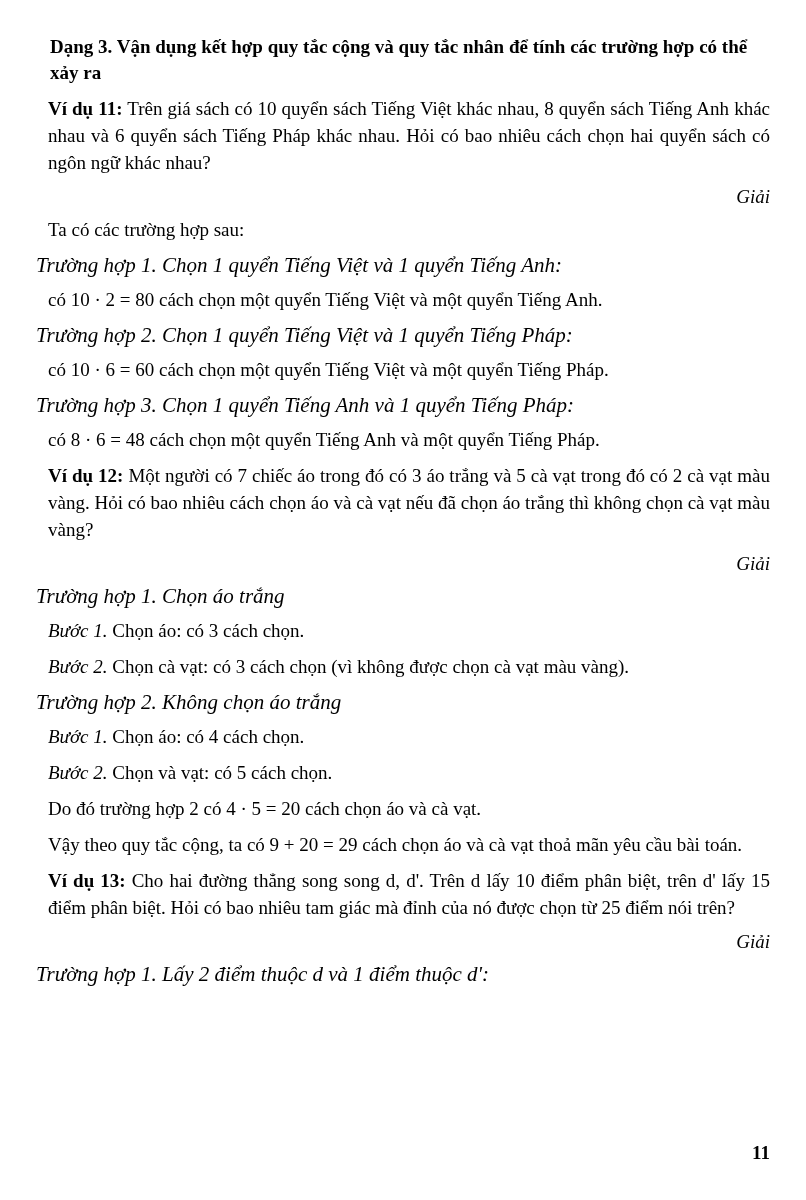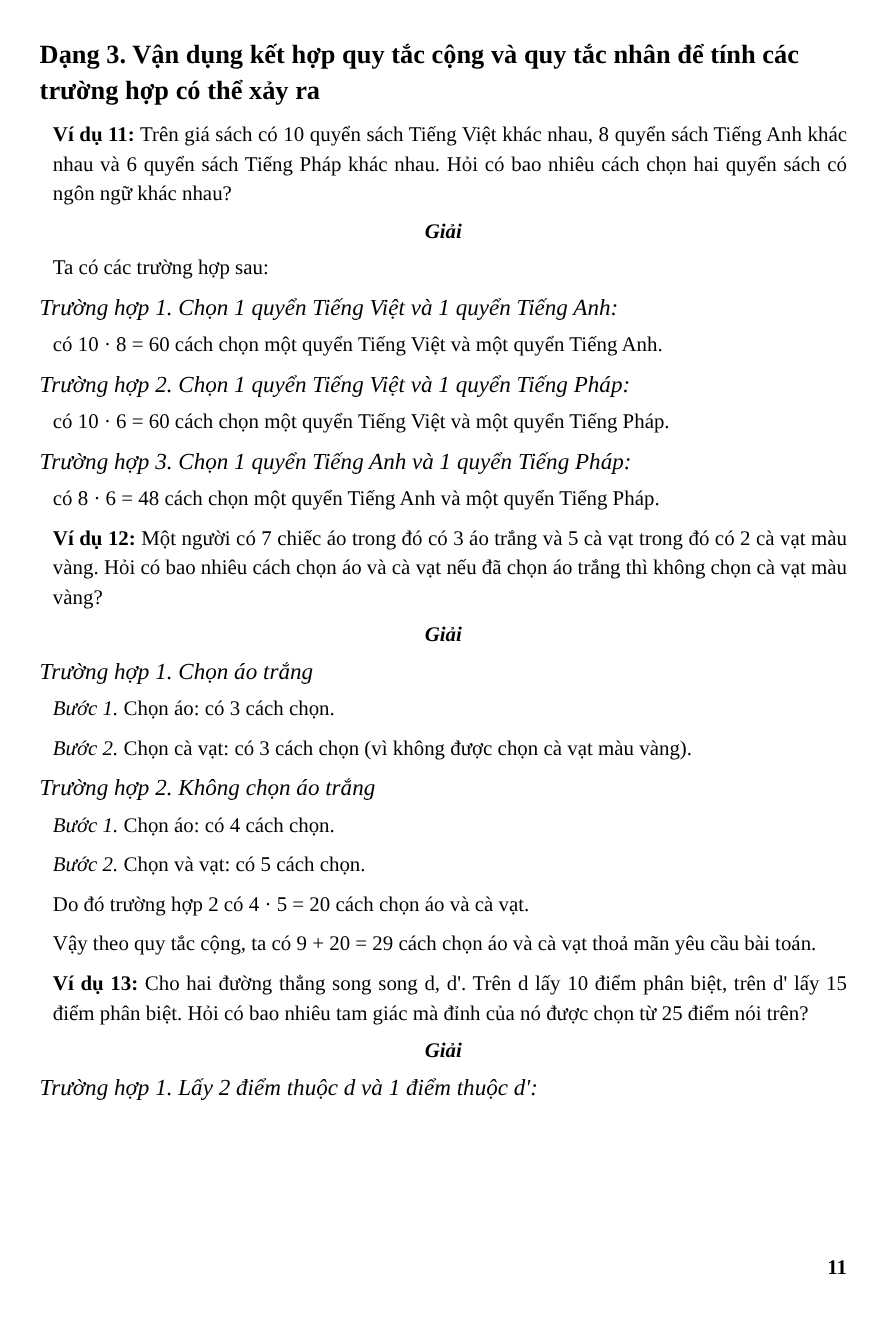--- a/index.html
+++ b/index.html
@@ -17,38 +17,38 @@
   }
   .page {
     box-sizing: border-box;
     width: 806px;
     height: 1200px;
     padding: 30px 36px 20px 36px;
     position: relative;
   }
   .heading {
     font-weight: bold;
-    font-size: 24px;
+    font-size: 19px;
     line-height: 1.38;
-    margin: 4px 0 10px 0;
+    margin: 4px 0 10px 14px;
     text-indent: 0;
   }
   p {
     margin: 0 0 9px 12px;
     font-size: 19px;
     line-height: 1.42;
     text-align: justify;
     text-justify: inter-word;
   }
   .para {
     text-indent: 0;
   }
   .center {
-    text-align: center;
-    font-weight: bold;
+    text-align: right;
+    font-weight: normal;
     font-style: italic;
     font-size: 19px;
     margin: 6px 0 9px 0;
   }
   .label-bold {
     font-weight: bold;
   }
   .italic {
     font-style: italic;
   }
@@ -72,21 +72,21 @@
 
   <div class="heading">Dạng 3. Vận dụng kết hợp quy tắc cộng và quy tắc nhân để tính các trường hợp có thể xảy ra</div>
 
   <p class="para"><span class="label-bold">Ví dụ 11:</span><span> Trên giá sách có 10 quyển sách Tiếng Việt khác nhau, 8 quyển sách Tiếng Anh khác nhau và 6 quyển sách Tiếng Pháp khác nhau. Hỏi có bao nhiêu cách chọn hai quyển sách có ngôn ngữ khác nhau?</span></p>
 
   <div class="center">Giải</div>
 
   <p class="para">Ta có các trường hợp sau:</p>
 
   <div class="case-line">Trường hợp 1. Chọn 1 quyển Tiếng Việt và 1 quyển Tiếng Anh:</div>
-  <p class="para">có 10 · 8 = 60 cách chọn một quyển Tiếng Việt và một quyển Tiếng Anh.</p>
+  <p class="para">có 10 · 2 = 80 cách chọn một quyển Tiếng Việt và một quyển Tiếng Anh.</p>
 
   <div class="case-line">Trường hợp 2. Chọn 1 quyển Tiếng Việt và 1 quyển Tiếng Pháp:</div>
   <p class="para">có 10 · 6 = 60 cách chọn một quyển Tiếng Việt và một quyển Tiếng Pháp.</p>
 
   <div class="case-line">Trường hợp 3. Chọn 1 quyển Tiếng Anh và 1 quyển Tiếng Pháp:</div>
   <p class="para">có 8 · 6 = 48 cách chọn một quyển Tiếng Anh và một quyển Tiếng Pháp.</p>
 
 
   <p class="para"><span class="label-bold">Ví dụ 12:</span><span> Một người có 7 chiếc áo trong đó có 3 áo trắng và 5 cà vạt trong đó có 2 cà vạt màu vàng. Hỏi có bao nhiêu cách chọn áo và cà vạt nếu đã chọn áo trắng thì không chọn cà vạt màu vàng?</span></p>
 

